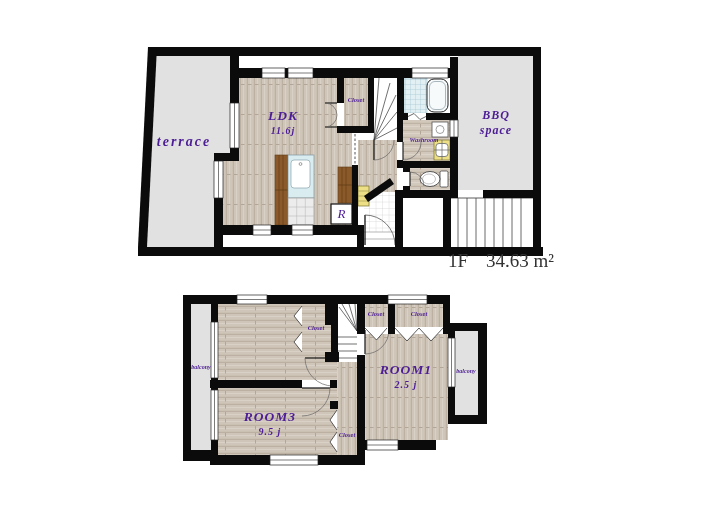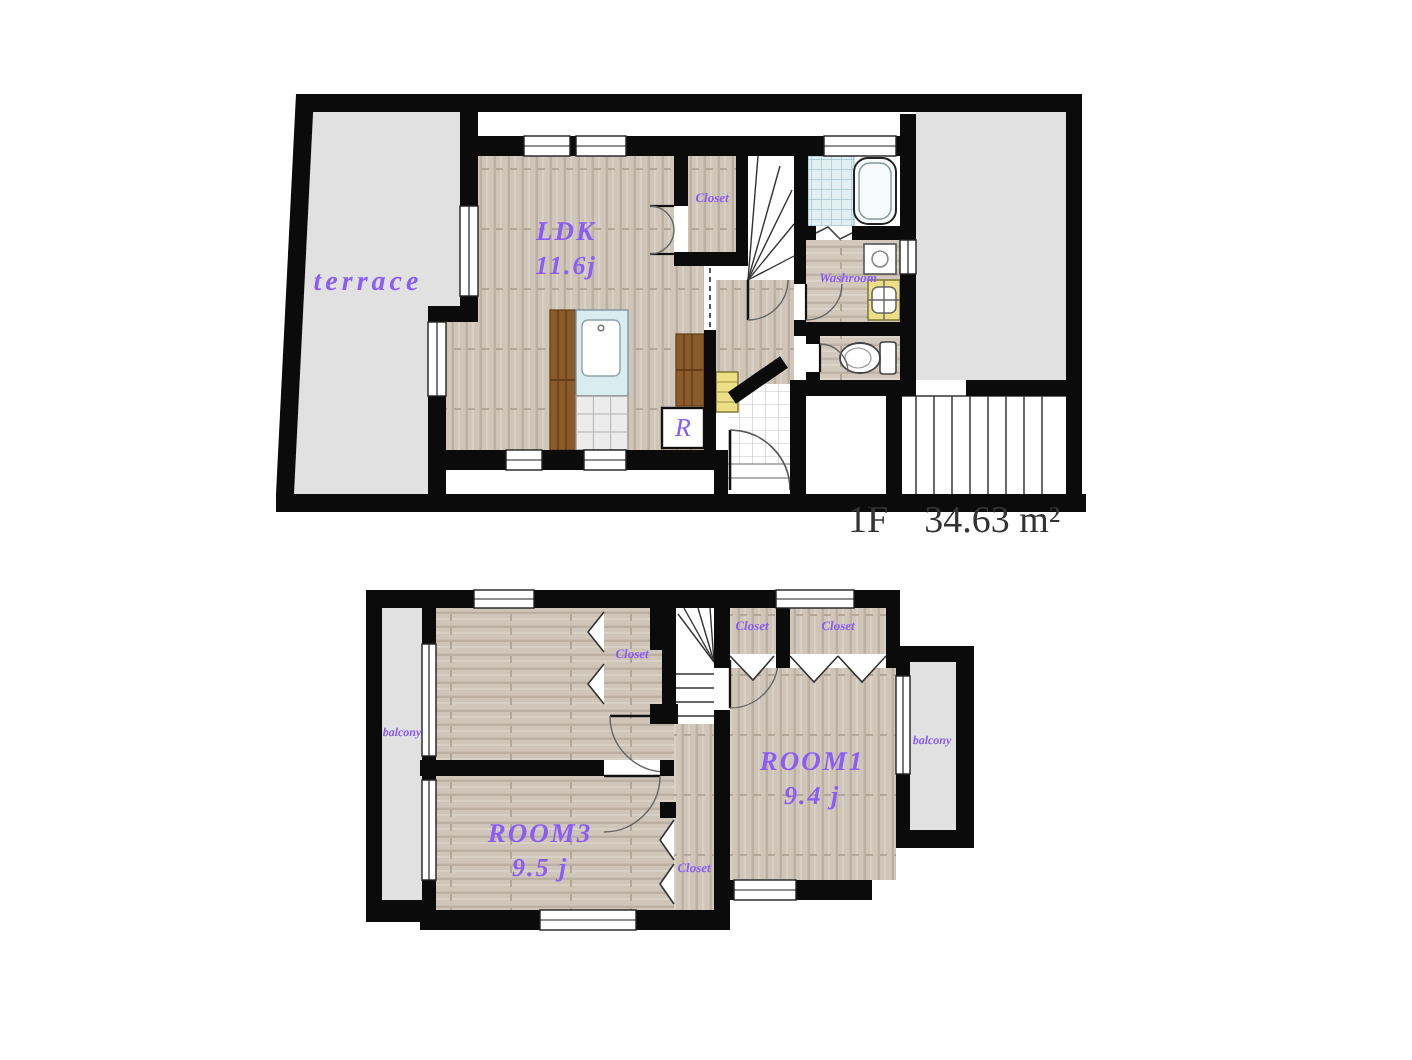--- a/index.html
+++ b/index.html
@@ -1,25 +1,25 @@
 <!DOCTYPE html>
 <html><head>
 <meta charset="utf-8">
 <style>
   html,body{margin:0;padding:0;background:#ffffff;}
   #stage{position:relative;width:706px;height:530px;background:#ffffff;overflow:hidden;
          font-family:"Liberation Serif","DejaVu Serif",serif;}
   .plan-svg{position:absolute;}
-  .lbl{position:absolute;color:#8b5cf6;text-align:center;line-height:1.25;}
+  .lbl{position:absolute;color:#4c1d95;text-align:center;line-height:1.25;}
   .lbl-room{font-style:italic;font-weight:600;letter-spacing:1px;}
   .lbl-xs{font-size:6.5px;font-style:italic;font-weight:600;letter-spacing:0px;line-height:1;}
   .lbl-xxs{font-size:6px;font-style:italic;font-weight:600;line-height:1;}
-  .area-label{position:absolute;font-size:19px;color:#333333;font-style:normal;}
+  .area-label{position:absolute;font-size:19px;color:#333333;font-style:normal;margin-left:24px;}
   .area-label .gap{display:inline-block;width:18px;}
-  .l1{font-size:13.5px;} .l2{font-size:13px;}
+  .l1{font-size:13.5px;} .l2{font-size:10px;}
 </style>
 </head>
 <body>
 
 <div id="stage">
 
   <svg class="plan-svg" style="left:136px;top:40px;" width="410" height="218" viewBox="0 0 410 218">
     <defs>
       <pattern id="woodV1" width="7" height="30" patternUnits="userSpaceOnUse">
         <rect width="7" height="30" fill="#cfc5b8"></rect>
@@ -371,31 +371,35 @@
 
   <div class="lbl lbl-room" style="left:243px;top:108px;width:80px;">
     <div class="l1">LDK</div>
     <div class="l2">11.6j</div>
   </div>
 
   <div class="lbl lbl-xs" style="left:338px;top:97px;width:36px;">Closet</div>
 
   <div class="lbl lbl-xs" style="left:402px;top:137px;width:44px;">Washroom</div>
 
+  <div class="lbl lbl-room" style="left:466px;top:108px;width:60px;font-size:12px;">
+    <div>BBQ</div>
+    <div>space</div>
+  </div>
 
   <div class="lbl" style="left:331px;top:204px;width:21px;height:20px;line-height:20px;font-size:13px;font-style:italic;">R</div>
 
   <div class="area-label" style="left:424px;top:250px;">
     <span>1F</span><span class="gap"></span><span>34.63 m²</span>
   </div>
 
 
-  <div class="lbl lbl-room" style="left:364px;top:373px;width:84px;font-style:italic;">
+  <div class="lbl lbl-room" style="left:364px;top:362px;width:84px;font-style:italic;">
     <div class="l1">ROOM1</div>
-    <div class="l2">9.4 j</div>
+    <div class="l2">2.5 j</div>
   </div>
 
   <div class="lbl lbl-room" style="left:228px;top:409px;width:84px;text-align:center;">
     <div class="l1">ROOM3</div>
     <div class="l2">9.5 j</div>
   </div>
 
   <div class="lbl lbl-xs" style="left:301px;top:325px;width:30px;">Closet</div>
   <div class="lbl lbl-xs" style="left:361px;top:311px;width:30px;">Closet</div>
   <div class="lbl lbl-xs" style="left:404px;top:311px;width:30px;">Closet</div>

